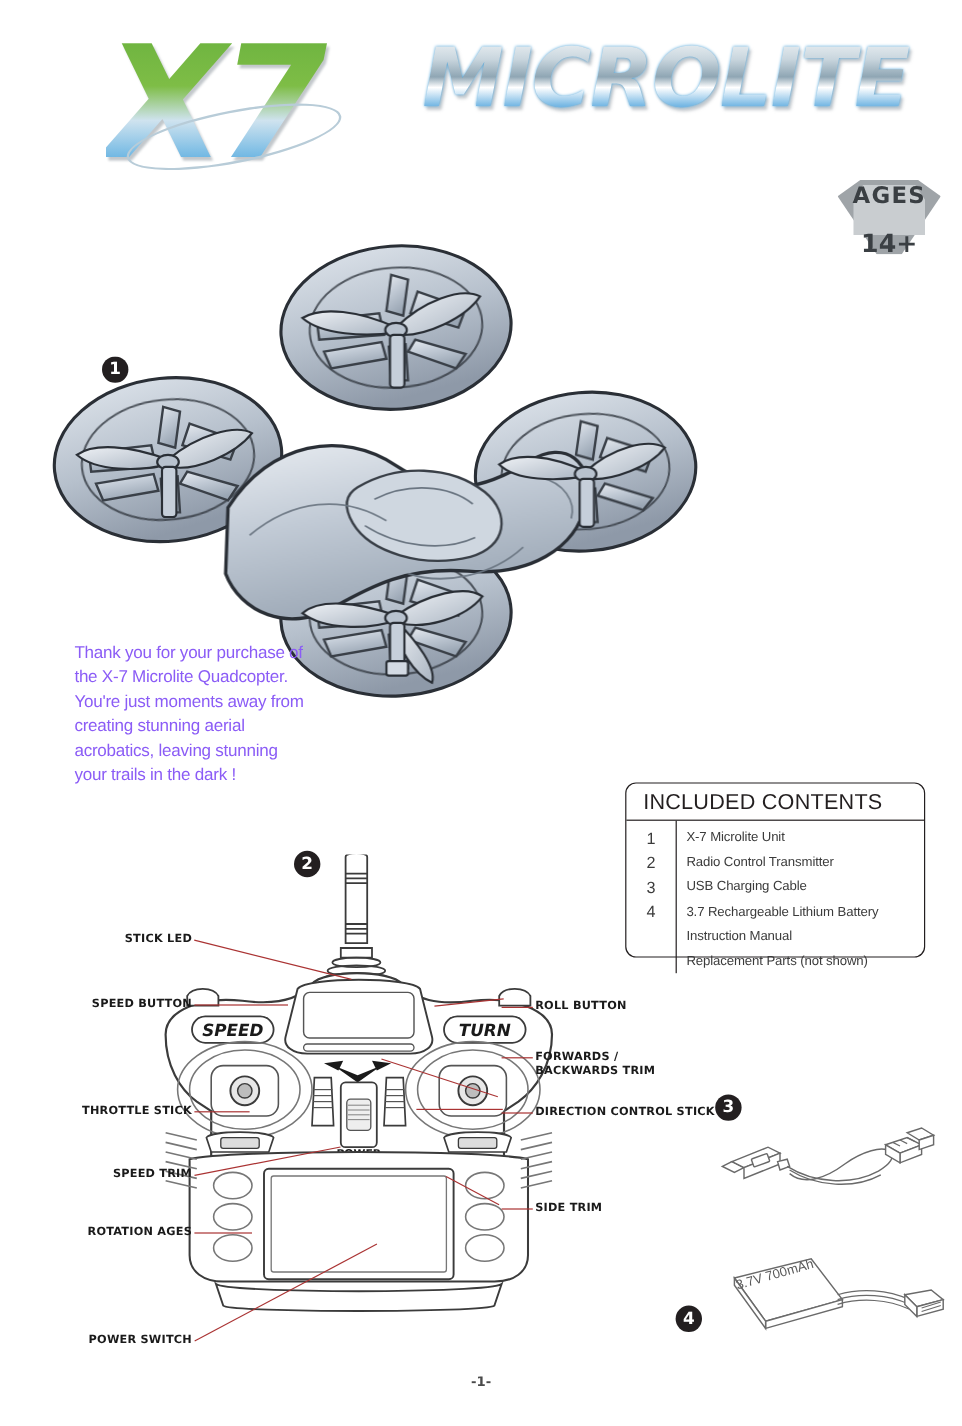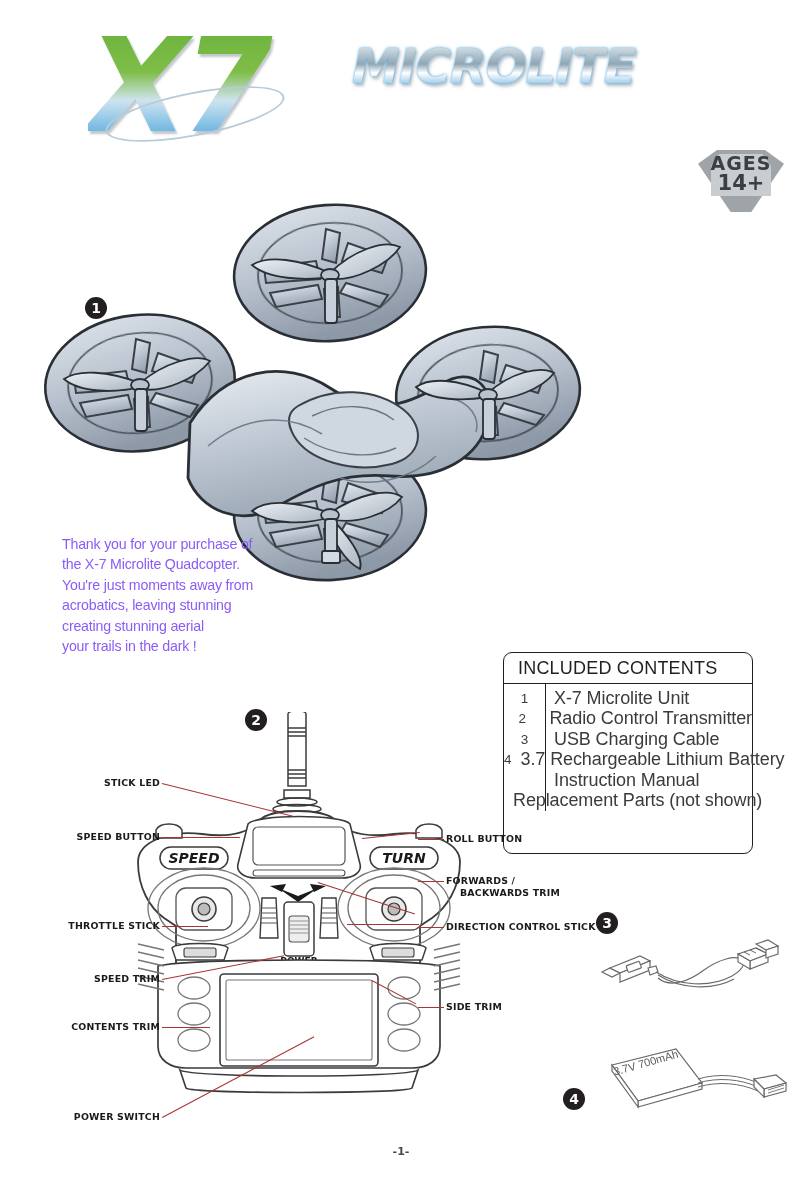--- a/index.html
+++ b/index.html
@@ -25,21 +25,21 @@
   }
   .logo-x-ellipse{
     position:absolute; left:104px; top:74px; width:182px; height:44px;
     border:2.5px solid #b8ccd8; border-radius:50%;
     transform:rotate(-11deg);
   }
 
   .logo-micro{
     position:absolute; left:352px; top:12px; width:430px; height:74px;
     font-family:"DejaVu Sans", sans-serif;
-    font-weight:bold; font-style:italic; font-size:48px; line-height:72px;
+    font-weight:bold; font-style:italic; font-size:68px; line-height:72px;
     letter-spacing:-1px;
     text-align:left;
     background:linear-gradient(180deg,#f3f6f8 0%,#c9d6de 26%,#8fa6b4 46%,#ffffff 58%,#79b9e4 78%,#2f87c9 100%);
     -webkit-background-clip:text; background-clip:text; color:transparent;
     -webkit-text-stroke:0px;
     filter:drop-shadow(0 0 1.5px #4aa3da) drop-shadow(2px 3px 1px rgba(120,130,140,.4));
   }
   .logo-sub{
     position:absolute; left:352px; top:84px; width:430px; height:36px;
     font-family:"DejaVu Sans", sans-serif;
@@ -59,21 +59,21 @@
     position:absolute; left:13px; top:4px; width:60px; height:42px;
     background:#c9cdd0;
     clip-path:polygon(14% 0%, 86% 0%, 100% 30%, 100% 100%, 0% 100%, 0% 30%);
   }
   .ages-txt{
     position:absolute; left:0; top:4px; width:86px; text-align:center;
     font-family:"DejaVu Sans", sans-serif; font-weight:bold;
     color:#3a3f43; line-height:1.02;
   }
   .ages-txt .l1{ display:block; font-size:19px; letter-spacing:1px; }
-  .ages-txt .l2{ display:block; font-size:21px; letter-spacing:0px; }
+  .ages-txt .l2{ display:block; font-size:21px; letter-spacing:0px;margin-top:20px; }
 
   
   #drone-figure{ position:absolute; left:40px; top:188px; width:560px; height:400px; }
   #drone-figure svg{ display:block; }
 
   .marker{
     position:absolute; width:22px; height:22px; border-radius:50%;
     background:#231f20; color:#fff;
     font-family:"DejaVu Sans", sans-serif; font-weight:bold; font-size:14px;
     line-height:22px; text-align:center;
@@ -87,41 +87,41 @@
   #thankyou{
     position:absolute; left:62px; top:534px; width:215px;
     font-family:"Liberation Sans", sans-serif;
     font-size:14.2px; line-height:20.4px; color:#8b5cf6;
     letter-spacing:-0.2px;
   }
   #thankyou div{ white-space:nowrap; }
 
   
   #contents-box{
-    position:absolute; left:503px; top:652px; width:250px; height:202px;
+    position:absolute; left:521px; top:652px; width:250px; height:146px;
     border:1.8px solid #231f20; border-radius:9px; background:#fff;
   }
   #contents-title{
     height:31px; line-height:31px; padding-left:14px;
     font-size:18px; letter-spacing:.2px; color:#231f20;
     border-bottom:1.8px solid #231f20;
     font-family:"Liberation Sans", sans-serif;
   }
   #contents-rows{ position:relative; height:127px; padding-top:4px; }
   #contents-vline{
     position:absolute; left:41px; top:0; bottom:0; width:0;
     border-left:1.8px solid #231f20;
   }
   .crow{ display:flex; height:20.5px; align-items:center; }
   .cnum{
     width:41px; text-align:center; font-size:13.5px; color:#3b3b3b;
     font-family:"Liberation Sans", sans-serif;
   }
   .clabel{
-    padding-left:9px; font-size:18px; color:#3b3b3b;
+    padding-left:9px; font-size:11px; color:#3b3b3b;
     font-family:"Liberation Sans", sans-serif; white-space:nowrap;
     letter-spacing:-0.1px;
   }
 
   
   #transmitter-figure{ position:absolute; left:120px; top:712px; width:360px; height:400px; }
 
   
   .callout{
     position:absolute;
@@ -297,22 +297,22 @@
   </g>
 </svg>
 </div>
 
 <div class="marker" id="marker-1">1</div>
 
 <div id="thankyou">
   <div>Thank you for your purchase of</div>
   <div>the X-7 Microlite Quadcopter.</div>
   <div>You're just moments away from</div>
+  <div>creating stunning aerial</div>
   <div>acrobatics, leaving stunning</div>
-  <div>creating stunning aerial</div>
   <div>your trails in the dark !</div>
 </div>
 
 <div id="contents-box">
   <div id="contents-title">INCLUDED CONTENTS</div>
   <div id="contents-rows">
     <div id="contents-vline"></div>
     <div class="crow">
       <div class="cnum">1</div>
       <div class="clabel">X-7 Microlite Unit</div>
@@ -474,27 +474,27 @@
 <div class="lead" style="left:418px; top:927px; width:26px;"></div>
 <div class="lead" style="left:347px; top:924px; width:72px;"></div>
 <div class="lead" style="left:418px; top:1007px; width:26px;"></div>
 <div class="lead" style="left:372px; top:980px; width:50px; transform:rotate(28deg);"></div>
 <div class="lead" style="left:318px; top:882px; width:102px; transform:rotate(18deg);"></div>
 
 <div class="callout l" id="cl-power-led">STICK LED</div>
 <div class="callout l" id="cl-speed-btn">SPEED BUTTON</div>
 <div class="callout l" id="cl-throttle">THROTTLE STICK</div>
 <div class="callout l" id="cl-speed-trim">SPEED TRIM</div>
-<div class="callout l" id="cl-rotation">CONTENTS TRIM</div>
+<div class="callout l" id="cl-rotation">ROTATION AGES</div>
 <div class="callout l" id="cl-power-sw">POWER SWITCH</div>
 
 <div class="callout r" id="cl-roll">ROLL BUTTON</div>
 <div class="callout r" id="cl-fwbk">
   <span>FORWARDS /</span><br>
-  <span style="margin-left:14px; display:inline-block;">BACKWARDS TRIM</span>
+  <span style="display:inline-block;">BACKWARDS TRIM</span>
 </div>
 <div class="callout r" id="cl-dircontrol">DIRECTION CONTROL STICK</div>
 <div class="callout r" id="cl-sidetrim">SIDE TRIM</div>
 
 <div class="marker" id="marker-3">3</div>
 <div id="usb-figure">
 <svg width="190" height="90" viewBox="0 0 190 90" xmlns="http://www.w3.org/2000/svg">
   <g fill="#ffffff" stroke="#6a6a6a" stroke-width="1.2">
 
     <path d="M2,42 L10,38 L20,43 L12,47 Z"></path>

